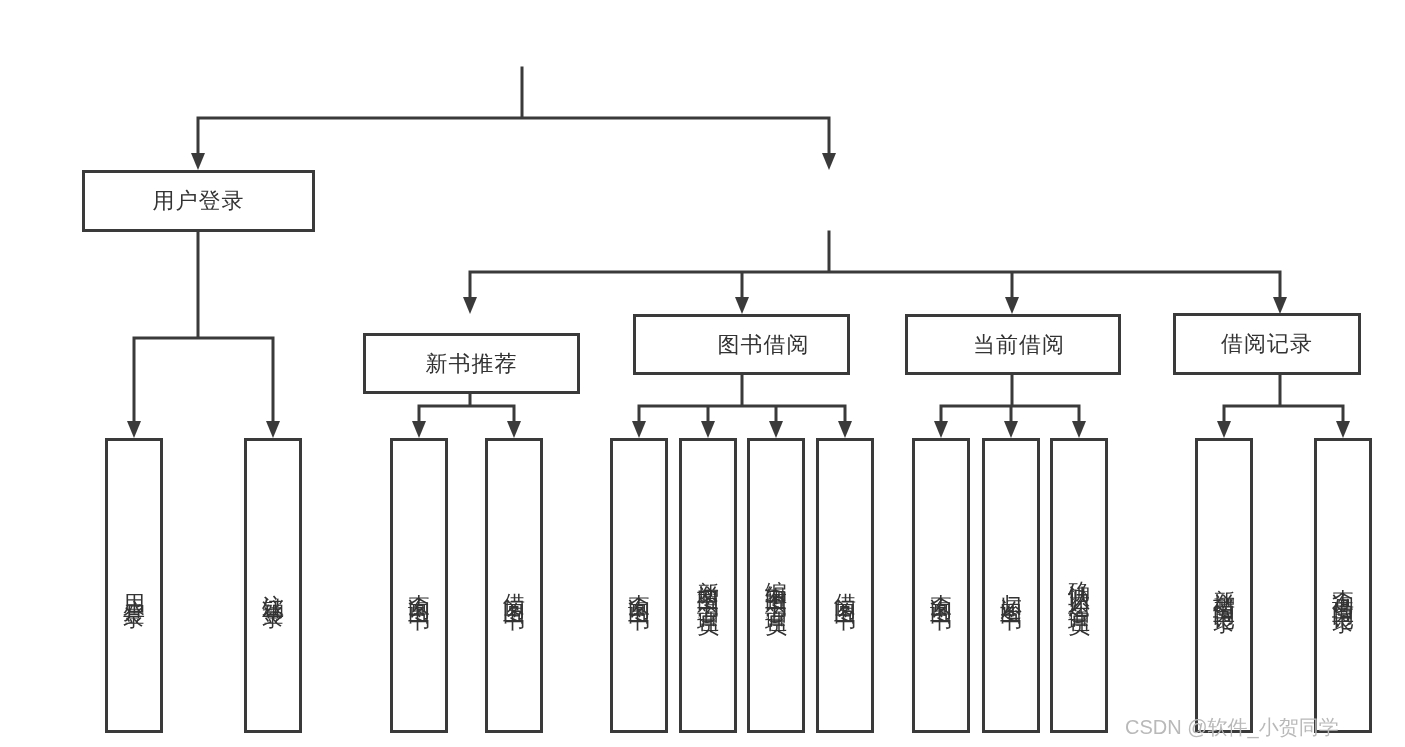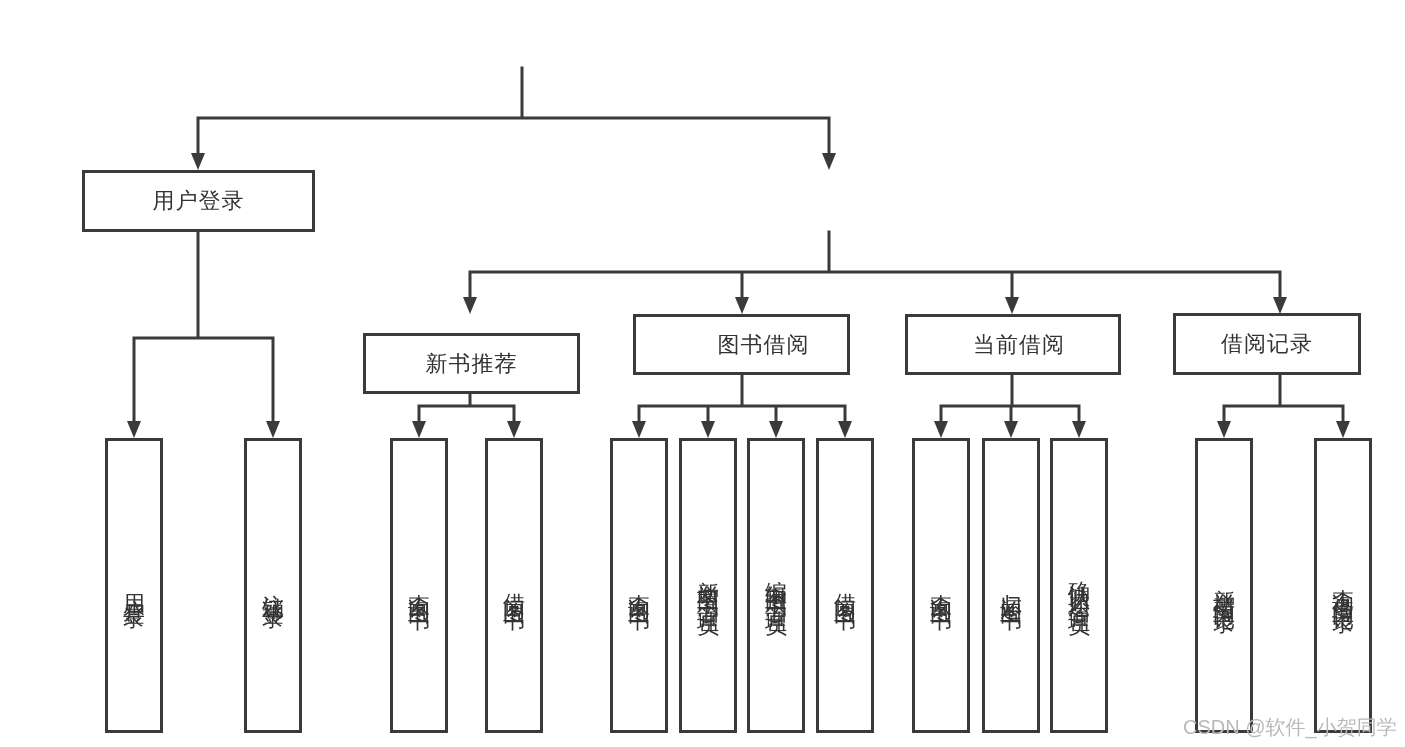--- a/index.html
+++ b/index.html
@@ -32,21 +32,21 @@
   }
   .vnode {
     writing-mode: vertical-rl;
     text-orientation: mixed;
     letter-spacing: 5px;
     line-height: 1;
     padding: 6px 0;
   }
   #watermark {
     position: absolute;
-    left: 1183px;
+    left: 1125px;
     top: 714px;
     width: 222px;
     font-size: 20px;
     color: #b9b9b9;
     letter-spacing: 0px;
     white-space: nowrap;
     z-index: 5;
   }
 </style>
 </head>

